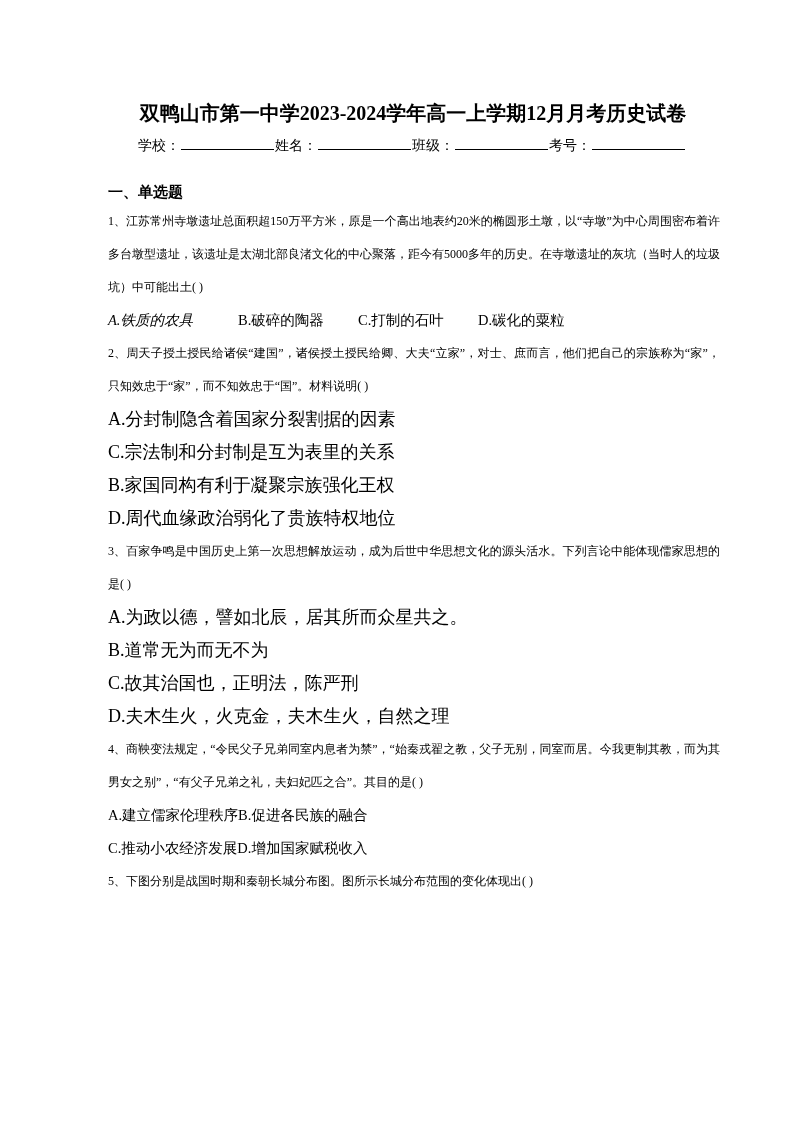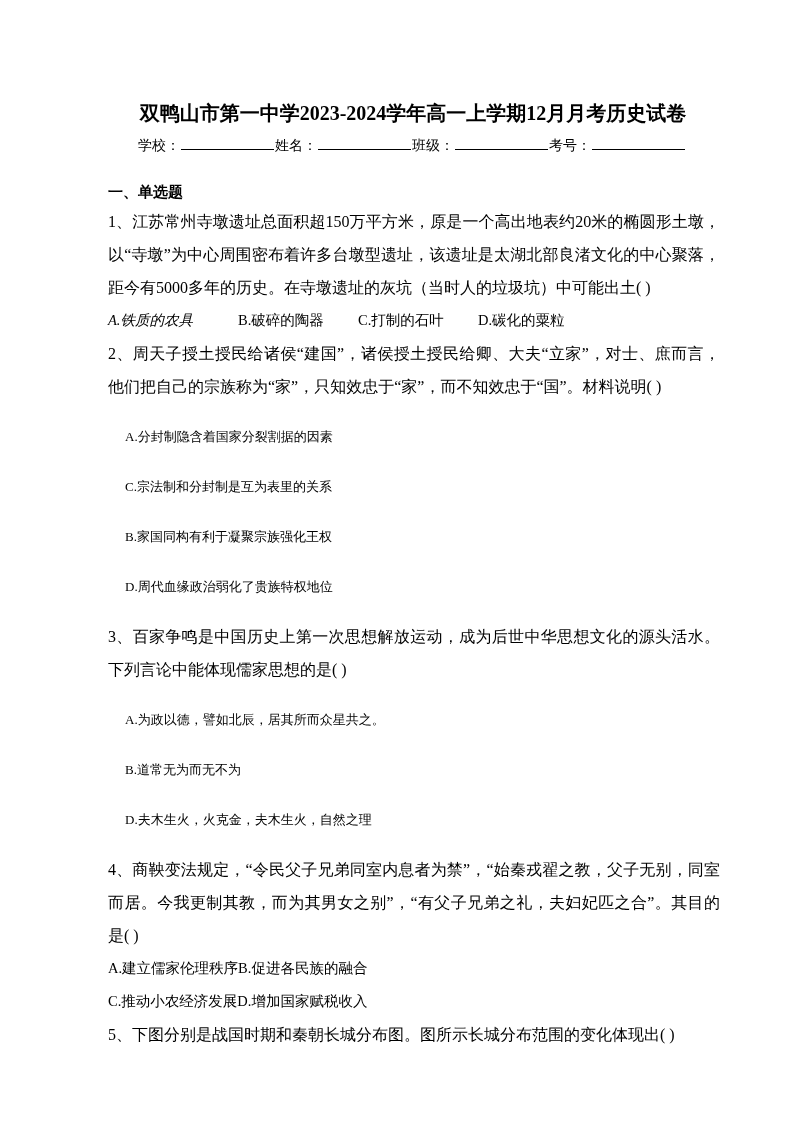--- a/index.html
+++ b/index.html
@@ -68,31 +68,31 @@
   .section-title {
     font-size: 15px;
     font-weight: bold;
     line-height: 24px;
     margin: 0 0 1px 0;
   }
   .q-block {
     margin: 0;
   }
   .q-stem {
-    font-size: 16px;
+    font-size: 12px;
     line-height: 33px;
     text-align: justify;
     text-justify: inter-ideograph;
     margin: 0;
     text-indent: 0;
   }
   .opt-line {
-    font-size: 13px;
+    font-size: 18px;
     line-height: 33px;
-    margin: 17px;
+    margin: 0;
     white-space: nowrap;
   }
   .opt-row {
     font-size: 14.5px;
     line-height: 33px;
     margin: 0;
     display: flex;
     white-space: nowrap;
   }
   .opt-row > span {
@@ -144,20 +144,21 @@
       <p class="opt-line">A.分封制隐含着国家分裂割据的因素</p>
       <p class="opt-line">C.宗法制和分封制是互为表里的关系</p>
       <p class="opt-line">B.家国同构有利于凝聚宗族强化王权</p>
       <p class="opt-line">D.周代血缘政治弱化了贵族特权地位</p>
     </div>
 
     <div class="q-block">
       <p class="q-stem">3、百家争鸣是中国历史上第一次思想解放运动，成为后世中华思想文化的源头活水。下列言论中能体现儒家思想的是(  )</p>
       <p class="opt-line">A.为政以德，譬如北辰，居其所而众星共之。</p>
       <p class="opt-line">B.道常无为而无不为</p>
+      <p class="opt-line">C.故其治国也，正明法，陈严刑</p>
       <p class="opt-line">D.夫木生火，火克金，夫木生火，自然之理</p>
     </div>
 
     <div class="q-block">
       <p class="q-stem">4、商鞅变法规定，“令民父子兄弟同室内息者为禁”，“始秦戎翟之教，父子无别，同室而居。今我更制其教，而为其男女之别”，“有父子兄弟之礼，夫妇妃匹之合”。其目的是(  )</p>
       <p class="opt-inline">A.建立儒家伦理秩序B.促进各民族的融合</p>
       <p class="opt-inline">C.推动小农经济发展D.增加国家赋税收入</p>
     </div>
 
     <div class="q-block">

